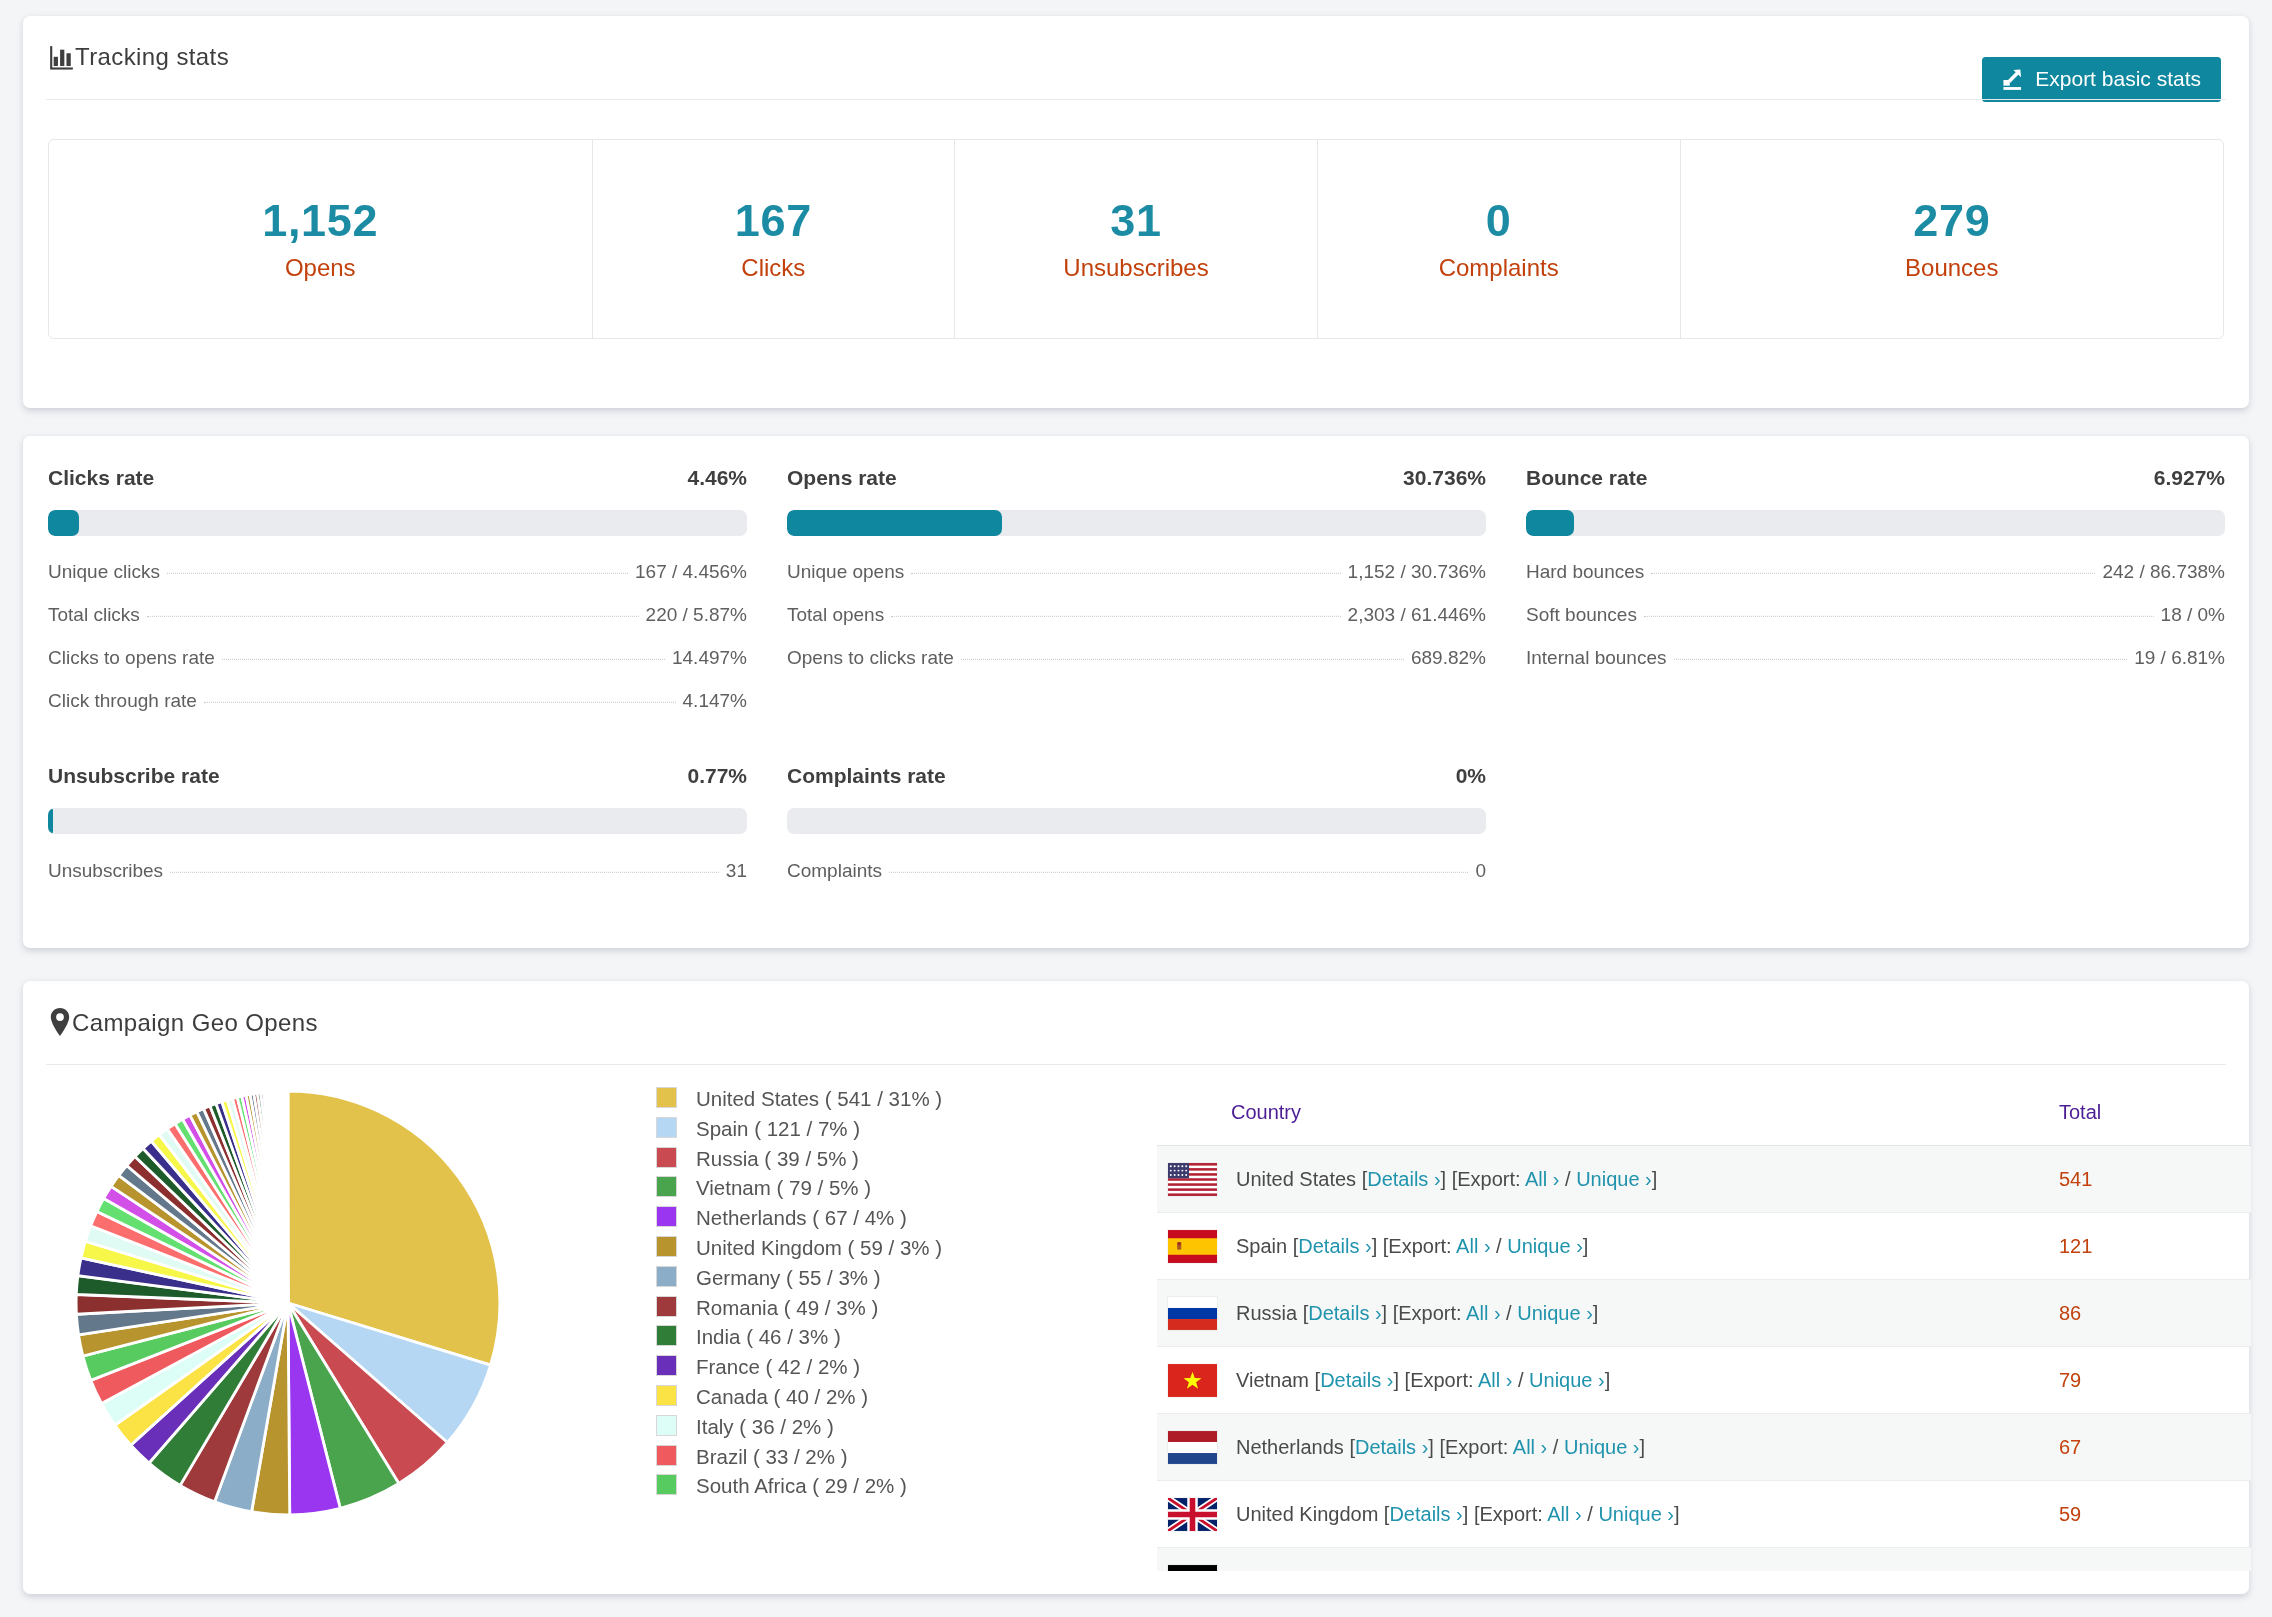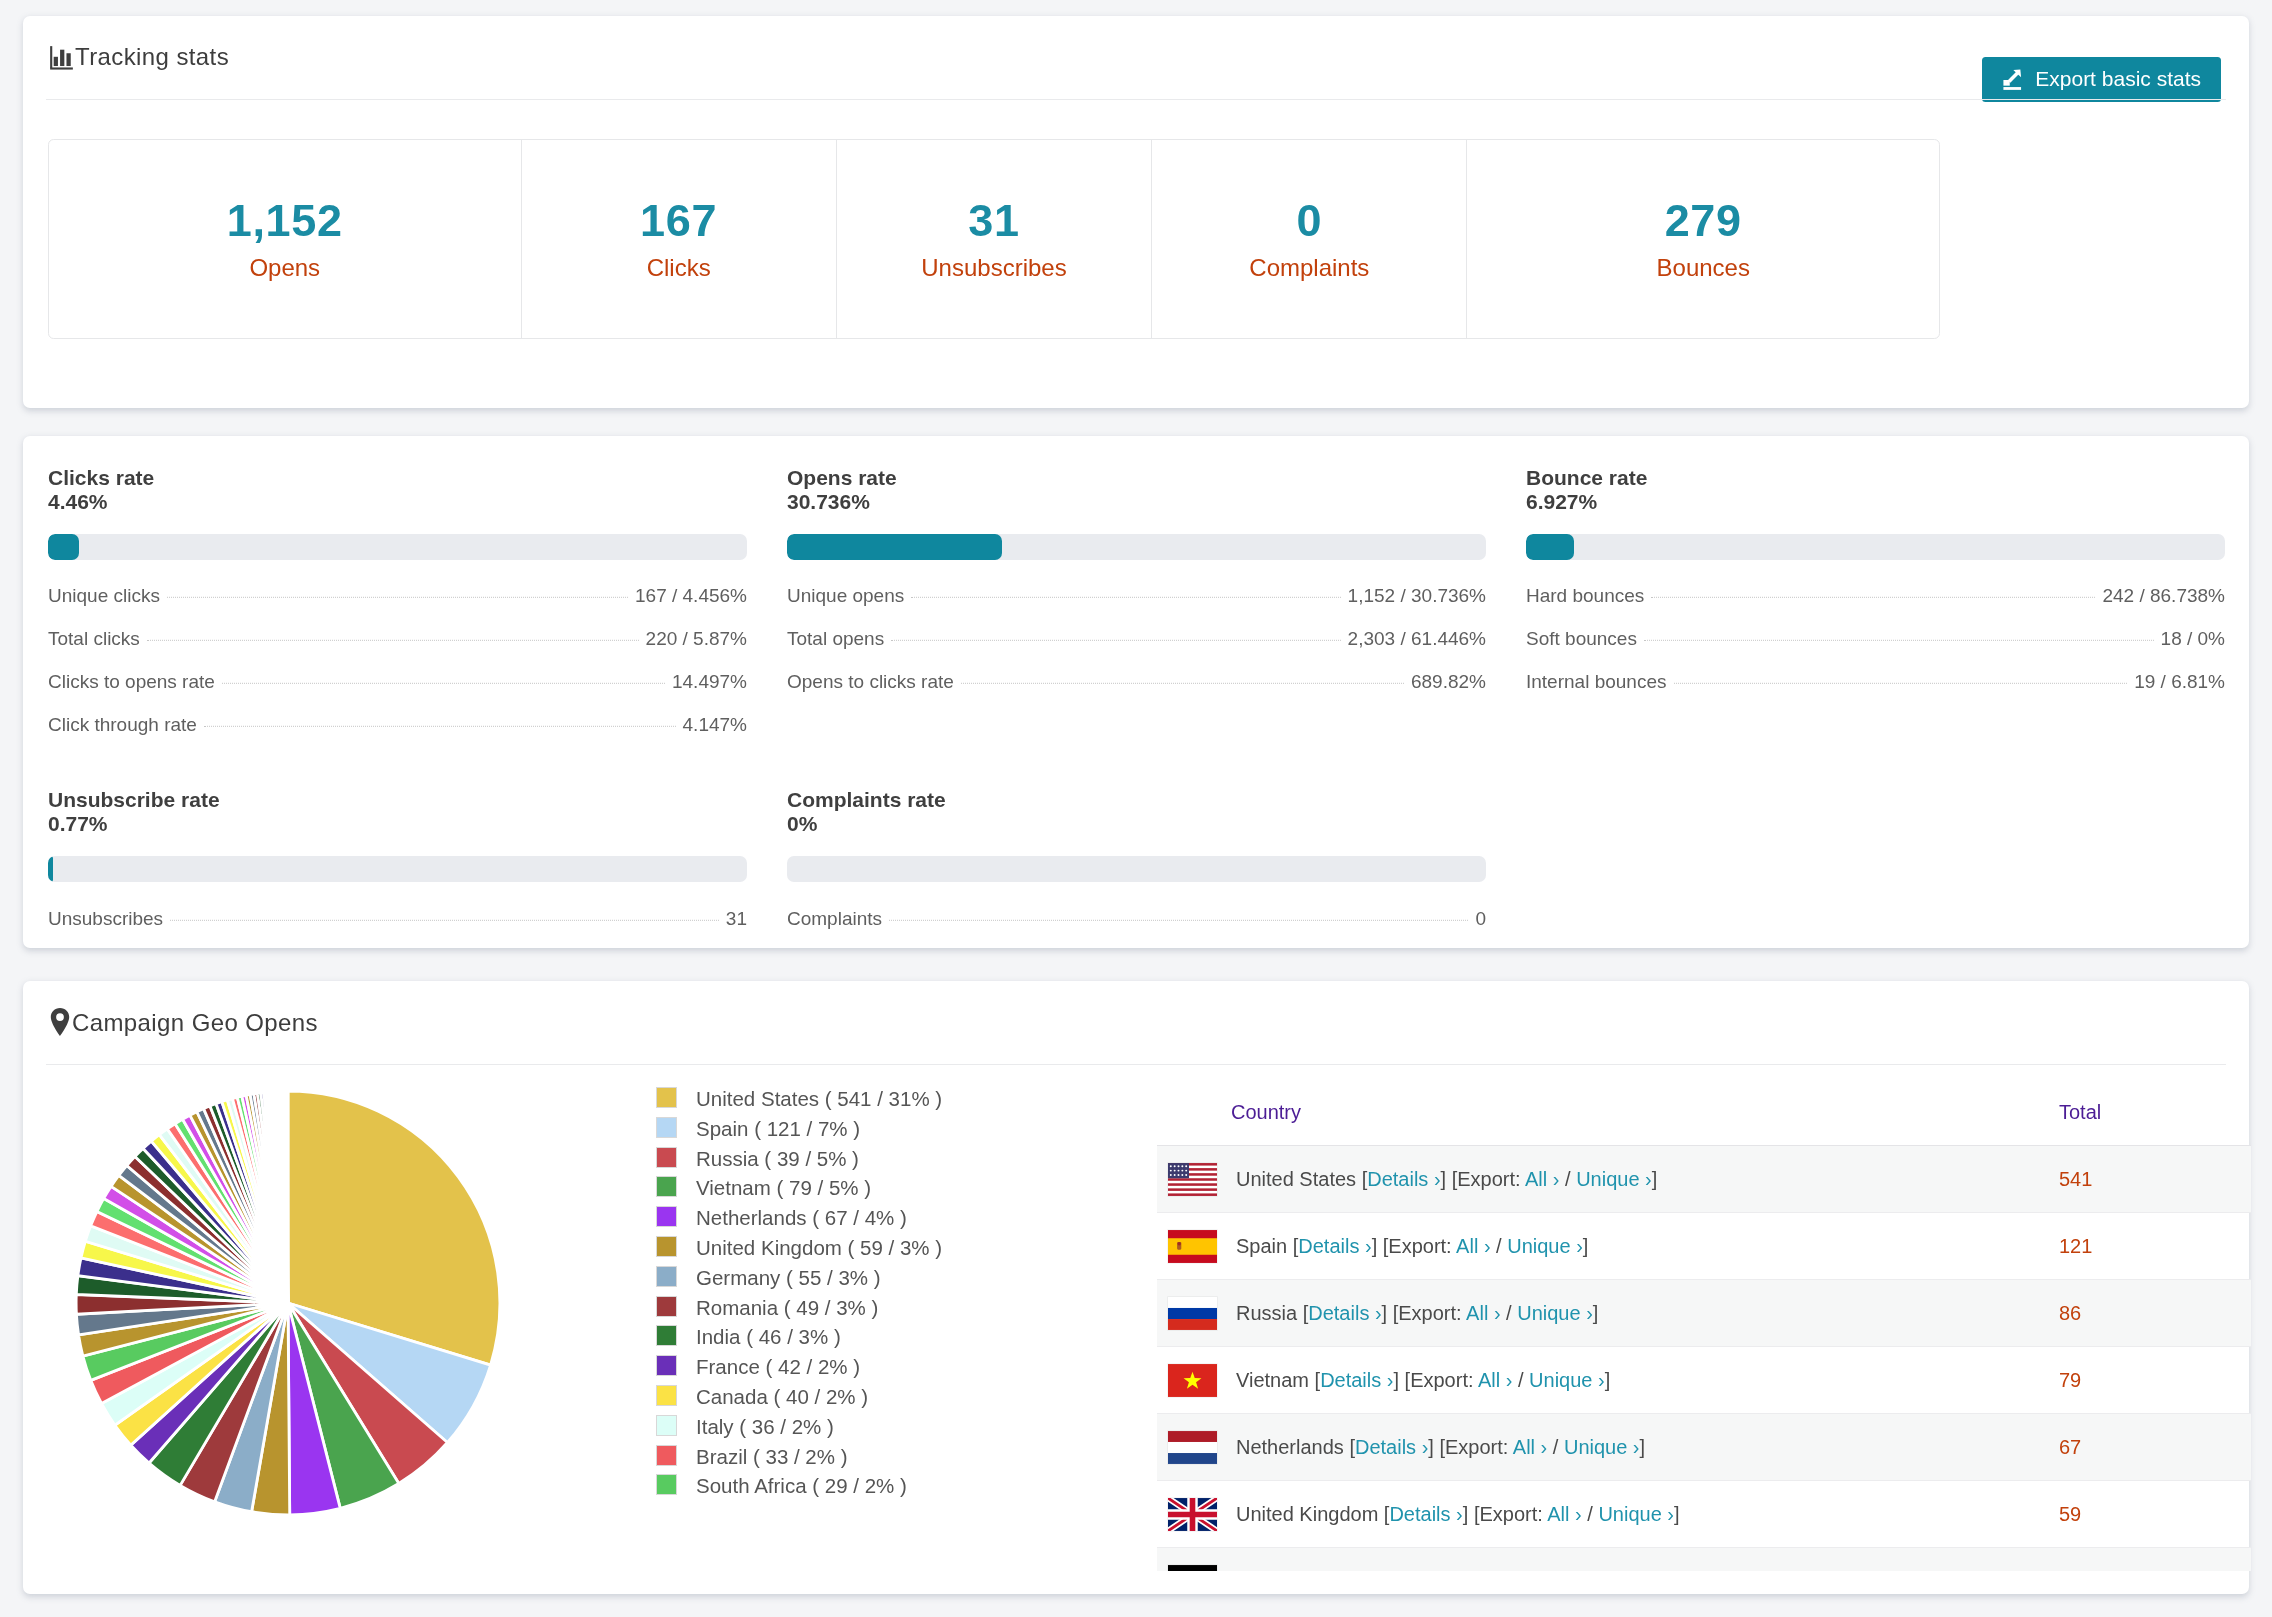--- a/index.html
+++ b/index.html
@@ -28,39 +28,39 @@
   
   .btn-export{
     position:absolute;top:41px;right:28px;height:45px;padding:0 20px;
     display:flex;align-items:center;gap:10.6px;border:none;border-radius:3.5px;
     background:#0f879e;color:#fff;font-size:21px;cursor:pointer;
     font-family:inherit;
   }
 
   
   .stat-boxes{
-    position:absolute;left:25px;top:123px;width:1892px;height:200px;
+    position:absolute;left:25px;top:123px;width:2176px;height:200px;
     display:flex;border:1.4px solid #e6e7e9;border-radius:5.6px;box-sizing:border-box;
     background:#fff;
   }
   .stat-box{
     flex:1 1 0;display:flex;flex-direction:column;align-items:center;justify-content:center;
     border-left:1.4px solid #e6e7e9;
   }
   .stat-box:first-child{border-left:none;}
   .stat-box.wide{flex:1.5 1 0;}
   .stat-number{font-size:45px;font-weight:700;color:#1b8ca4;letter-spacing:0.7px;}
   .stat-label{font-size:24px;color:#c2410c;margin-top:7px;}
 
   
   .rate-grid{
     position:absolute;left:25px;top:30px;width:2176px;
     display:grid;grid-template-columns:699px 699px 699px;column-gap:40px;row-gap:52px;
   }
-  .rate-head{display:flex;align-items:baseline;margin-bottom:20px;flex-direction:column;}
+  .rate-head{display:flex;justify-content:space-between;align-items:baseline;margin-bottom:20px;}
   .rate-title,.rate-value{font-size:21px;font-weight:700;color:#3f3f3f;}
   .bar{height:26px;background:#e9ebef;border-radius:7px;position:relative;overflow:hidden;}
   .bar-fill{position:absolute;left:0;top:0;bottom:0;background:#0f879e;border-radius:7px;}
   .rate-lines{margin-top:25.4px;}
   .line{display:flex;align-items:baseline;font-size:19px;color:#5f5f5f;margin-top:21px;}
   .line:first-child{margin-top:0;}
   .leader{flex:1;border-bottom:1.4px dotted #c6c6c6;margin:0 7px;transform:translateY(-4.2px);}
   .line-value{white-space:nowrap;}
 
   

